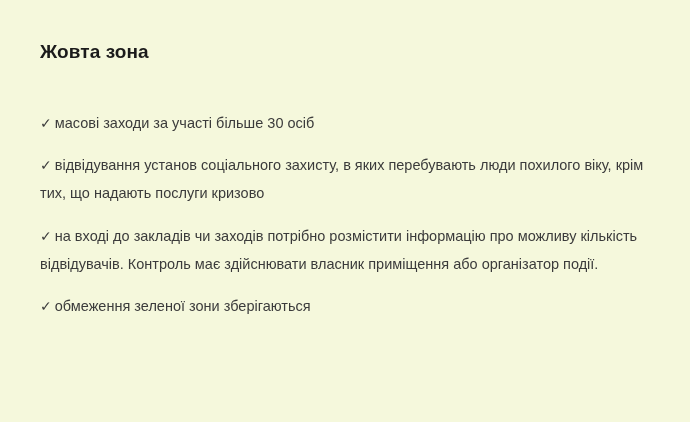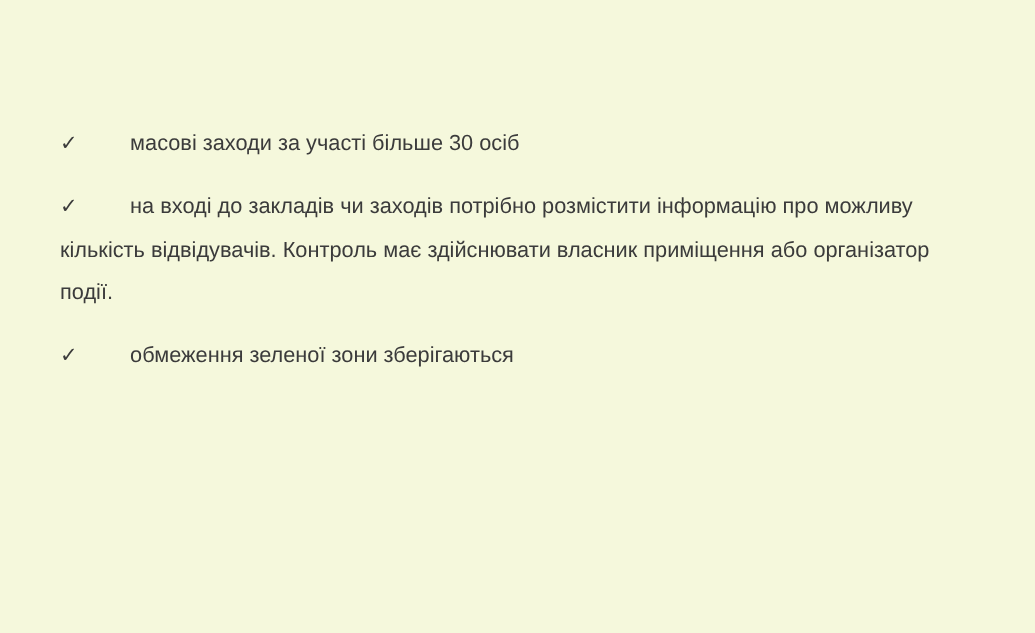--- a/index.html
+++ b/index.html
@@ -59,37 +59,40 @@
     margin-bottom: 0;
   }
   .check {
     display: inline;
     color: #3b3b3b;
     font-size: 14px;
     margin-right: 3px;
   }
   .item-text {
     display: inline;
-    margin-left: 32px;
   }
 </style>
 </head>
 <body>
 
 <div class="card">
 
   <div class="top-row">
+    <div class="title">Жовта зона</div>
   </div>
 
   <div class="list">
 
     <div class="list-item">
       <span class="check">✓</span><span class="item-text">масові заходи за участі більше 30 осіб</span>
     </div>
 
+    <div class="list-item">
+      <span class="check">✓</span><span class="item-text">відвідування установ соціального захисту, в яких перебувають люди похилого віку, крім тих, що надають послуги кризово</span>
+    </div>
 
     <div class="list-item">
       <span class="check">✓</span><span class="item-text">на вході до закладів чи заходів потрібно розмістити інформацію про можливу кількість відвідувачів. Контроль має здійснювати власник приміщення або організатор події.</span>
     </div>
 
     <div class="list-item">
       <span class="check">✓</span><span class="item-text">обмеження зеленої зони зберігаються</span>
     </div>
 
   </div>

